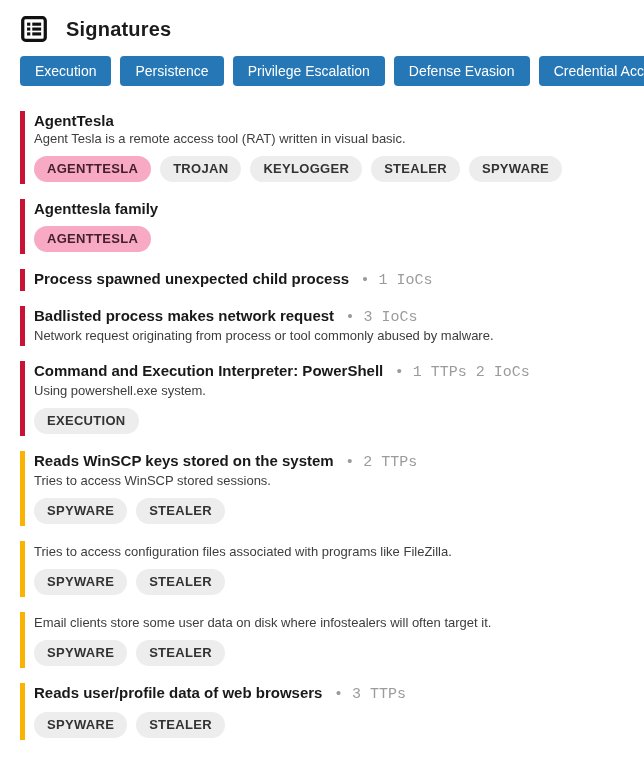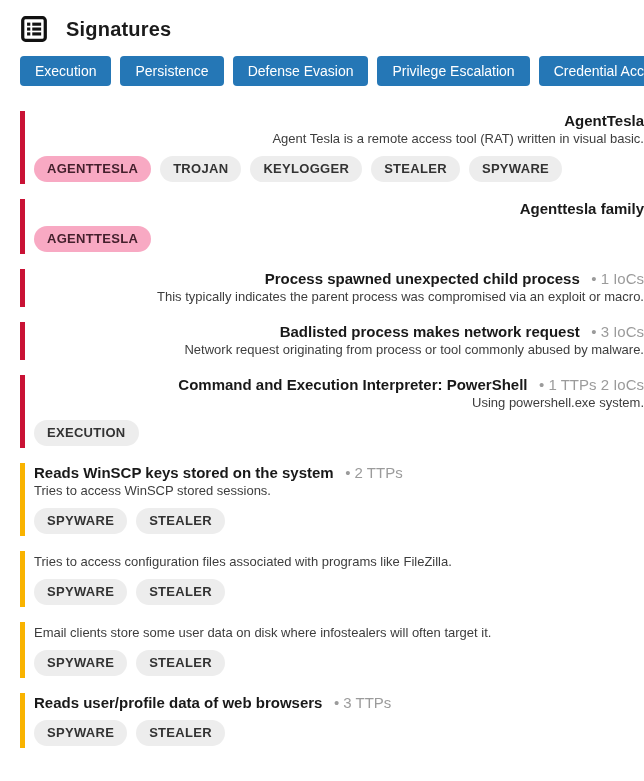--- a/index.html
+++ b/index.html
@@ -51,33 +51,34 @@
     cursor: pointer;
   }
 
   .list { margin: 25px 0 0 20px; }
 
   .sig {
     border-left: 5px solid #c91235;
     padding: 1px 0 2px 9px;
     margin-bottom: 15px;
   }
-  .sig.danger  { border-left-color: var(--danger,  #c91235); text-align: right; }
+  .sig.danger  { border-left-color: var(--danger,  #c91235); }
   .sig.warning { border-left-color: var(--warning, #f9b300); }
 
   .sig-head { line-height: 17px; }
   .sig-title {
     font-size: 15px;
     font-weight: 700;
     color: #191919;
   }
   .sig-meta {
     font-size: 15px;
     color: var(--meta-gray, #9b9b9b);
     margin-left: 7px;
+    font-family: Liberation Mono, monospace;
   }
   .sig-desc {
     font-size: 13px;
     color: #3d3d3d;
     line-height: 17px;
     margin-top: 1px;
   }
   .sig-tags {
     display: flex;
     gap: 9px;
@@ -117,23 +118,23 @@
       </svg>
     </span>
     <h1 class="page-title">Signatures</h1>
   </div>
 
   <div class="tabs" id="tabs">
   <button class="tab">Execution</button>
 
   <button class="tab">Persistence</button>
 
+  <button class="tab">Privilege Escalation</button>
+
   <button class="tab">Defense Evasion</button>
-
-  <button class="tab">Privilege Escalation</button>
 
   <button class="tab">Credential Access</button>
 </div>
 
   <div class="list" id="list">
   <div class="sig danger">
     <div class="sig-head">
       <span class="sig-title">AgentTesla</span>
       
     </div>
@@ -160,21 +161,20 @@
     <div class="sig-tags">
   <span class="tag pink">AGENTTESLA</span>
 </div>
   </div>
 
   <div class="sig danger">
     <div class="sig-head">
       <span class="sig-title">Process spawned unexpected child process</span>
       <span class="sig-meta">• 1 IoCs</span>
     </div>
-    <div class="sig-desc">This typically indicates the parent process was compromised via an exploit or macro.</div>
 
   </div>
 
   <div class="sig danger">
     <div class="sig-head">
       <span class="sig-title">Badlisted process makes network request</span>
       <span class="sig-meta">• 3 IoCs</span>
     </div>
     <div class="sig-desc">Network request originating from process or tool commonly abused by malware.</div>
 

